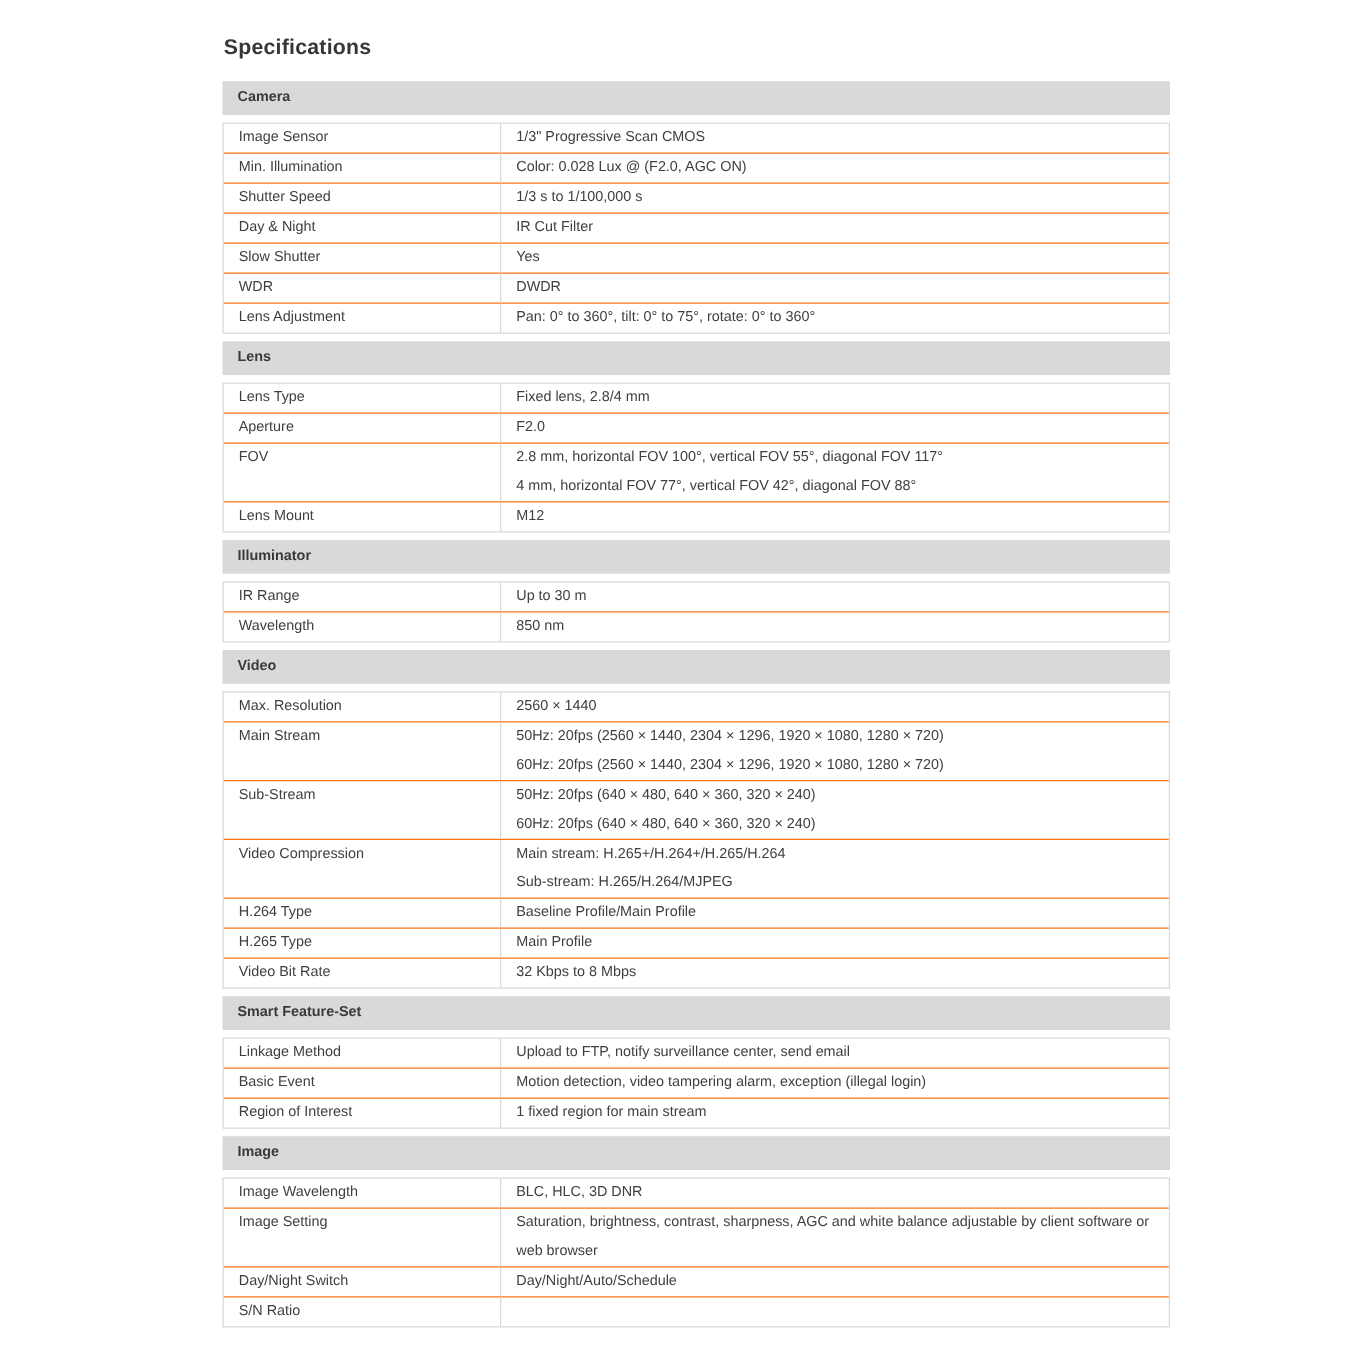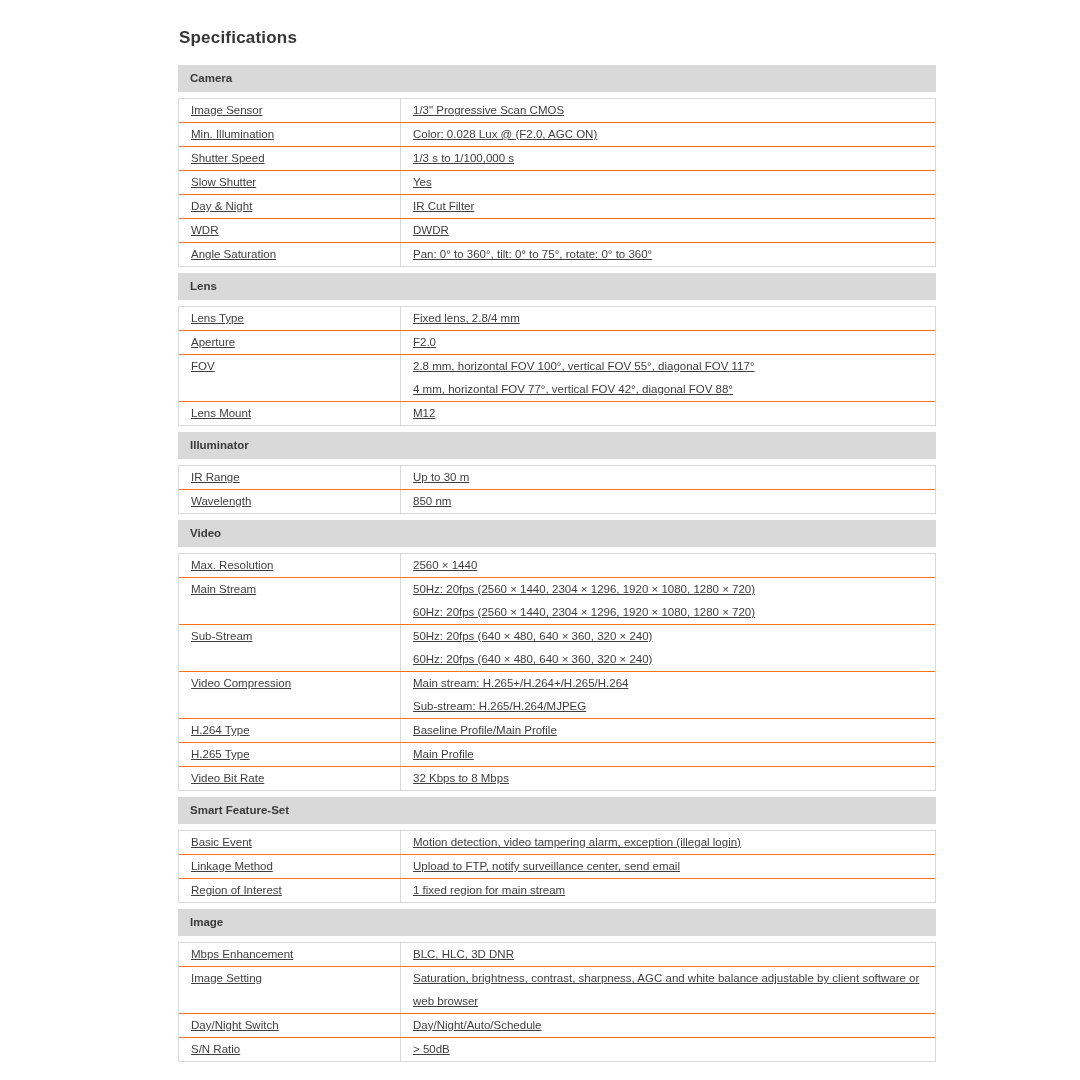--- a/index.html
+++ b/index.html
@@ -36,21 +36,20 @@
     margin: 6px 0;
   }
   .section:first-child .section-header { margin-top: 0; }
   .rows {
     border: 1px solid #d9d9d9;
     background: #ffffff;
   }
   .spec-row {
     display: flex;
     align-items: stretch;
-    text-decoration: underline;
   }
   .spec-row + .spec-row { border-top: 1px solid #f97316; }
   .label-cell {
     width: 222px;
     flex: 0 0 222px;
     border-right: 1px solid #d9d9d9;
     padding: 0 12px;
     line-height: 23px;
     font-size: 11.5px;
   }
@@ -83,39 +82,39 @@
               <div class="value-line">Color: 0.028 Lux @ (F2.0, AGC ON)</div>
             </div>
           </div>
           <div class="spec-row">
             <div class="label-cell">Shutter Speed</div>
             <div class="value-cell">
               <div class="value-line">1/3 s to 1/100,000 s</div>
             </div>
           </div>
           <div class="spec-row">
+            <div class="label-cell">Day &amp; Night</div>
+            <div class="value-cell">
+              <div class="value-line">IR Cut Filter</div>
+            </div>
+          </div>
+          <div class="spec-row">
             <div class="label-cell">Slow Shutter</div>
             <div class="value-cell">
               <div class="value-line">Yes</div>
             </div>
           </div>
           <div class="spec-row">
-            <div class="label-cell">Day &amp; Night</div>
-            <div class="value-cell">
-              <div class="value-line">IR Cut Filter</div>
-            </div>
-          </div>
-          <div class="spec-row">
             <div class="label-cell">WDR</div>
             <div class="value-cell">
               <div class="value-line">DWDR</div>
             </div>
           </div>
           <div class="spec-row">
-            <div class="label-cell">Angle Saturation</div>
+            <div class="label-cell">Lens Adjustment</div>
             <div class="value-cell">
               <div class="value-line">Pan: 0° to 360°, tilt: 0° to 75°, rotate: 0° to 360°</div>
             </div>
           </div>
         </div>
       </div>
       <div class="section">
         <div class="section-header">Lens</div>
         <div class="rows">
           <div class="spec-row">
@@ -209,62 +208,59 @@
             <div class="value-cell">
               <div class="value-line">32 Kbps to 8 Mbps</div>
             </div>
           </div>
         </div>
       </div>
       <div class="section">
         <div class="section-header">Smart Feature-Set</div>
         <div class="rows">
           <div class="spec-row">
+            <div class="label-cell">Linkage Method</div>
+            <div class="value-cell">
+              <div class="value-line">Upload to FTP, notify surveillance center, send email</div>
+            </div>
+          </div>
+          <div class="spec-row">
             <div class="label-cell">Basic Event</div>
             <div class="value-cell">
               <div class="value-line">Motion detection, video tampering alarm, exception (illegal login)</div>
             </div>
           </div>
           <div class="spec-row">
-            <div class="label-cell">Linkage Method</div>
-            <div class="value-cell">
-              <div class="value-line">Upload to FTP, notify surveillance center, send email</div>
-            </div>
-          </div>
-          <div class="spec-row">
             <div class="label-cell">Region of Interest</div>
             <div class="value-cell">
               <div class="value-line">1 fixed region for main stream</div>
             </div>
           </div>
         </div>
       </div>
       <div class="section">
         <div class="section-header">Image</div>
         <div class="rows">
           <div class="spec-row">
-            <div class="label-cell">Mbps Enhancement</div>
+            <div class="label-cell">Image Wavelength</div>
             <div class="value-cell">
               <div class="value-line">BLC, HLC, 3D DNR</div>
             </div>
           </div>
           <div class="spec-row">
             <div class="label-cell">Image Setting</div>
             <div class="value-cell">
               <div class="value-line">Saturation, brightness, contrast, sharpness, AGC and white balance adjustable by client software or web browser</div>
             </div>
           </div>
           <div class="spec-row">
             <div class="label-cell">Day/Night Switch</div>
             <div class="value-cell">
               <div class="value-line">Day/Night/Auto/Schedule</div>
             </div>
           </div>
           <div class="spec-row">
             <div class="label-cell">S/N Ratio</div>
-            <div class="value-cell">
-              <div class="value-line">&gt; 50dB</div>
-            </div>
           </div>
         </div>
       </div>
     </div>
 </div>
 
 </body></html>

